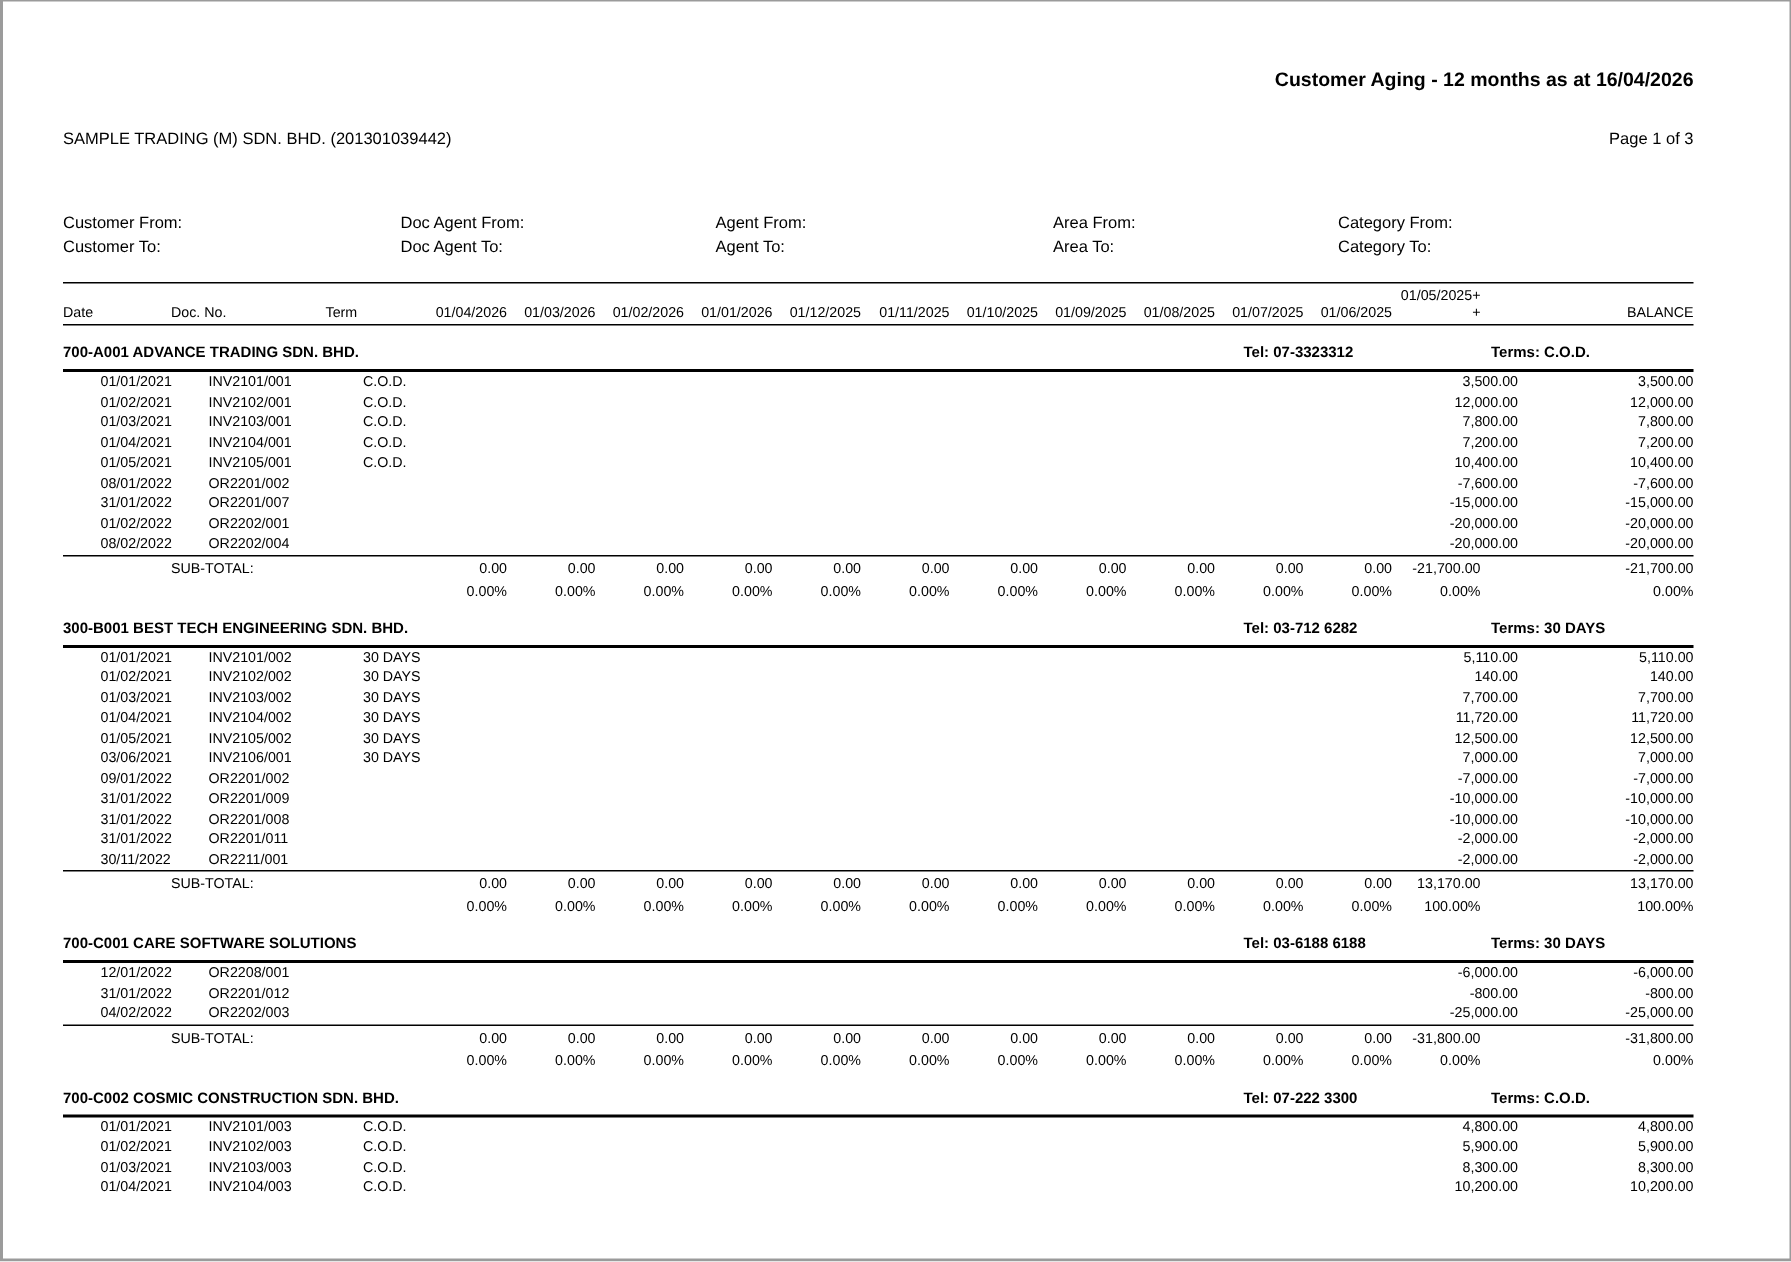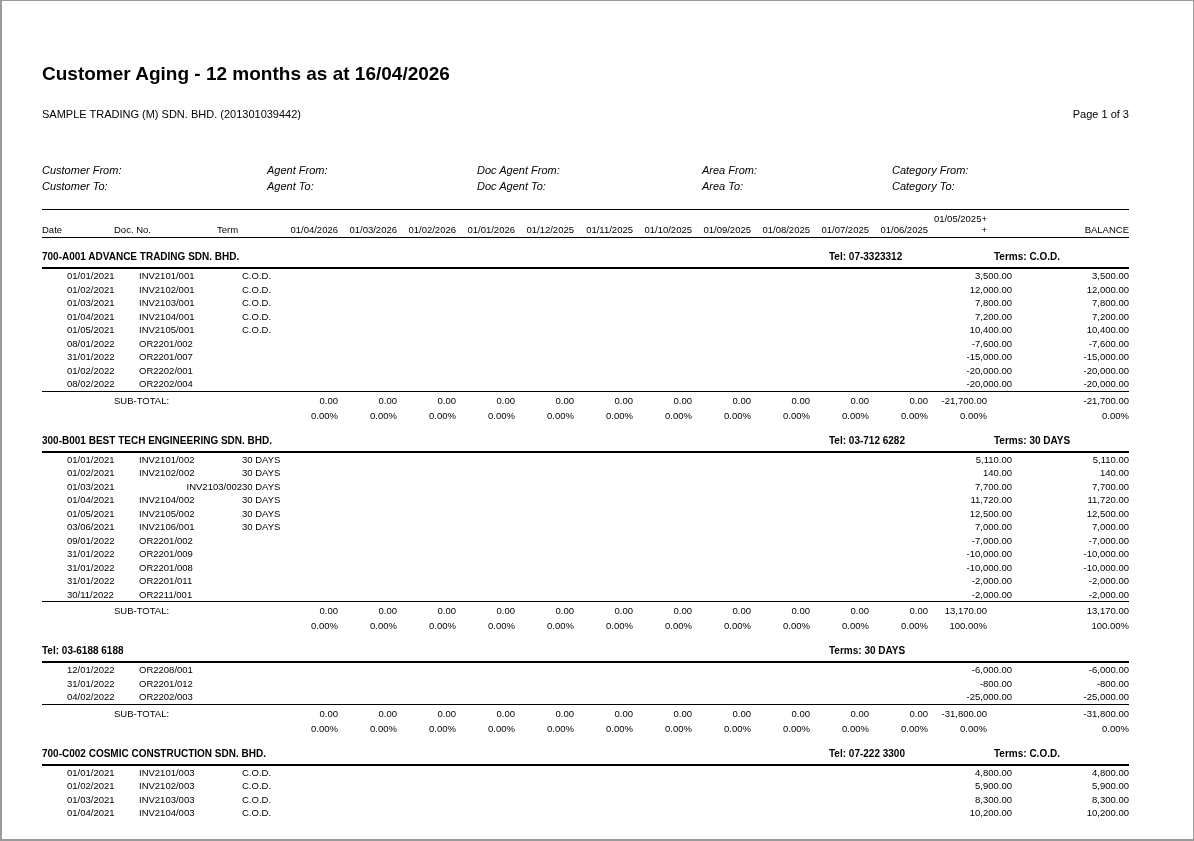--- a/index.html
+++ b/index.html
@@ -4,24 +4,24 @@
 <style>
   * { box-sizing: border-box; }
   html,body { margin:0; padding:0; background:#ffffff; }
   .page {
     width:1194px; height:841px; background:#ffffff;
     border:1px solid #9b9b9b; border-left-width:2px; border-bottom-width:2px;
     padding:40px 64px 0 40px;
     font-family:"Liberation Sans", sans-serif; color:#000;
     overflow:hidden; position:relative;
   }
-  .title { text-align:left; font-size:19px; font-weight:bold; line-height:24px;margin-top:21px; }
+  .title { text-align:right; font-size:13px; font-weight:bold; line-height:24px; }
   .meta { display:flex; justify-content:space-between; align-items:baseline; margin-top:22px; font-size:11px; }
   .filters { display:flex; margin-top:42px; font-size:11px; }
-  .fcol { line-height:16px;font-style:italic; }
+  .fcol { line-height:16px; }
   .fcol:nth-child(1){ width:225px; } .fcol:nth-child(2){ width:210px; }
   .fcol:nth-child(3){ width:225px; } .fcol:nth-child(4){ width:190px; }
   .grid { display:grid; grid-template-columns:72px 103px 62px repeat(12,59px) minmax(0,1fr); }
   .head { margin-top:15px; border-top:1px solid #000; border-bottom:1px solid #000;
           padding:3px 0 2px; align-items:end; font-size:9.5px; }
   .hcell { line-height:11px; white-space:nowrap; }
   .right { text-align:right; }
   .section { margin-top:11px; }
   .sec-head { display:grid; grid-template-columns:minmax(0,1fr) 165px 135px;
               font-weight:bold; font-size:10px; line-height:12px;
@@ -39,26 +39,26 @@
   <div class="meta">
     <div>SAMPLE TRADING (M) SDN. BHD. (201301039442)</div>
     <div>Page 1 of 3</div>
   </div>
   <div class="filters">
       <div class="fcol">
         <div class="flabel">Customer From:</div>
         <div class="flabel">Customer To:</div>
       </div>
       <div class="fcol">
+        <div class="flabel">Doc Agent From:</div>
+        <div class="flabel">Doc Agent To:</div>
+      </div>
+      <div class="fcol">
         <div class="flabel">Agent From:</div>
         <div class="flabel">Agent To:</div>
-      </div>
-      <div class="fcol">
-        <div class="flabel">Doc Agent From:</div>
-        <div class="flabel">Doc Agent To:</div>
       </div>
       <div class="fcol">
         <div class="flabel">Area From:</div>
         <div class="flabel">Area To:</div>
       </div>
       <div class="fcol">
         <div class="flabel">Category From:</div>
         <div class="flabel">Category To:</div>
       </div>
     </div>
@@ -200,21 +200,21 @@
         </div>
         <div class="grid drow">
           <div class="cell" style="grid-area: 1 / 1;">01/02/2021</div>
           <div class="cell" style="grid-area: 1 / 2;">INV2102/002</div>
           <div class="cell" style="grid-area: 1 / 3;">30 DAYS</div>
           <div class="cell right" style="grid-area: 1 / 15;">140.00</div>
           <div class="cell right" style="grid-area: 1 / 16;">140.00</div>
         </div>
         <div class="grid drow">
           <div class="cell" style="grid-area: 1 / 1;">01/03/2021</div>
-          <div class="cell" style="grid-area: 1 / 2; text-align: right;">INV2103/002</div>
+          <div class="cell" style="grid-area: 1 / 2;">INV2103/002</div>
           <div class="cell" style="grid-area: 1 / 3;">30 DAYS</div>
           <div class="cell right" style="grid-area: 1 / 15;">7,700.00</div>
           <div class="cell right" style="grid-area: 1 / 16;">7,700.00</div>
         </div>
         <div class="grid drow">
           <div class="cell" style="grid-area: 1 / 1;">01/04/2021</div>
           <div class="cell" style="grid-area: 1 / 2;">INV2104/002</div>
           <div class="cell" style="grid-area: 1 / 3;">30 DAYS</div>
           <div class="cell right" style="grid-area: 1 / 15;">11,720.00</div>
           <div class="cell right" style="grid-area: 1 / 16;">11,720.00</div>
@@ -295,20 +295,21 @@
           <div class="cell right" style="grid-area: 1 / 11;">0.00%</div>
           <div class="cell right" style="grid-area: 1 / 12;">0.00%</div>
           <div class="cell right" style="grid-area: 1 / 13;">0.00%</div>
           <div class="cell right" style="grid-area: 1 / 14;">0.00%</div>
           <div class="cell right" style="grid-area: 1 / 15;">100.00%</div>
           <div class="cell right" style="grid-area: 1 / 16;">100.00%</div>
         </div>
       </div>
       <div class="section">
         <div class="sec-head">
+          <div>700-C001 CARE SOFTWARE SOLUTIONS</div>
           <div>Tel: 03-6188 6188</div>
           <div>Terms: 30 DAYS</div>
         </div>
         <div class="grid drow">
           <div class="cell" style="grid-area: 1 / 1;">12/01/2022</div>
           <div class="cell" style="grid-area: 1 / 2;">OR2208/001</div>
           <div class="cell" style="grid-area: 1 / 3;"></div>
           <div class="cell right" style="grid-area: 1 / 15;">-6,000.00</div>
           <div class="cell right" style="grid-area: 1 / 16;">-6,000.00</div>
         </div>

